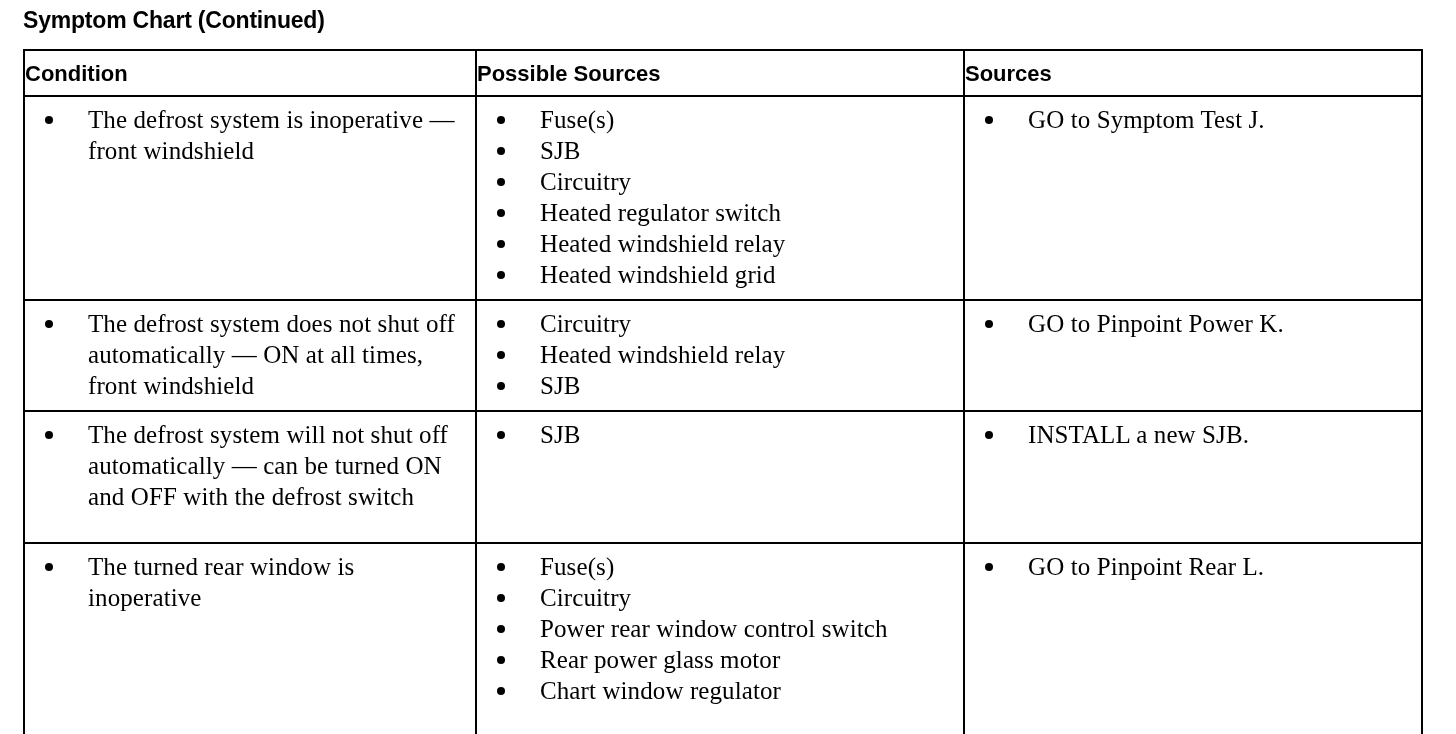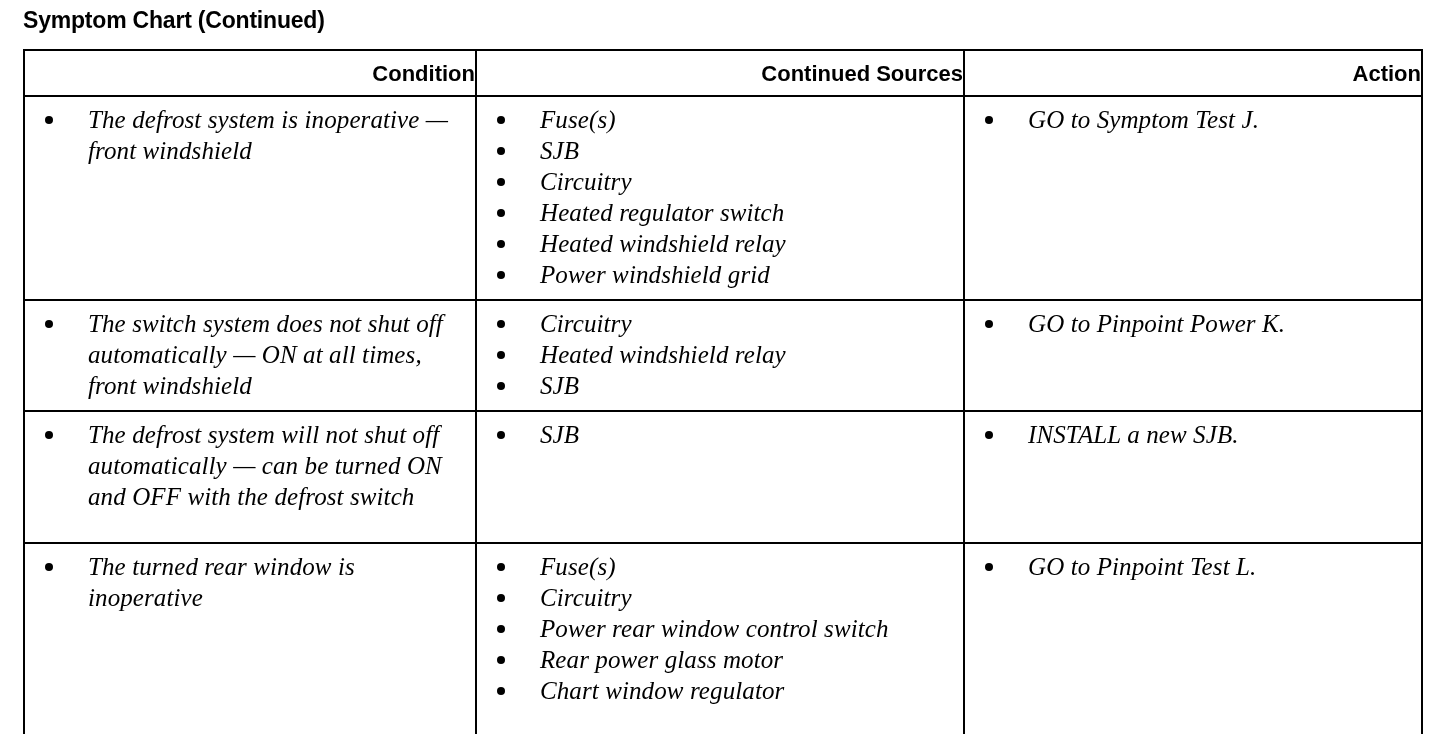--- a/index.html
+++ b/index.html
@@ -39,36 +39,35 @@
     border-collapse: collapse;
     table-layout: fixed;
   }
   .symptom-table th,
   .symptom-table td {
     border: 2px solid #000000;
     vertical-align: top;
     padding: 0;
   }
   .symptom-table thead th {
-    text-align: right;
+    text-align: left;
     font-family: "Liberation Sans", "DejaVu Sans", sans-serif;
     font-weight: bold;
     font-size: 22px;
     line-height: 26px;
     height: 36px;
     padding: 5px 0 3px 0;
     vertical-align: middle;
   }
   col.c-condition { width: 452px; }
   col.c-sources   { width: 488px; }
   col.c-action    { width: 458px; }
 
   .cell-inner {
     padding: 7px 6px 9px 6px;
-    font-style: italic;
   }
   .bullet-list {
     list-style: none;
     margin: 0;
     padding: 0;
   }
   .bullet-list li {
     position: relative;
     padding-left: 57px;
     font-size: 25px;
@@ -99,22 +98,22 @@
 
   <table class="symptom-table">
     <colgroup>
       <col class="c-condition">
       <col class="c-sources">
       <col class="c-action">
     </colgroup>
     <thead>
       <tr>
         <th>Condition</th>
-        <th>Continued Sources</th>
-        <th>Action</th>
+        <th>Possible Sources</th>
+        <th>Sources</th>
       </tr>
     </thead>
     <tbody>
 
       <tr class="row-1">
         <td>
           <div class="cell-inner">
             <ul class="bullet-list">
               <li>
                 <span class="bullet-dot"></span>
@@ -141,21 +140,21 @@
               <li>
                 <span class="bullet-dot"></span>
                 <span>Heated regulator switch</span>
               </li>
               <li>
                 <span class="bullet-dot"></span>
                 <span>Heated windshield relay</span>
               </li>
               <li>
                 <span class="bullet-dot"></span>
-                <span>Power windshield grid</span>
+                <span>Heated windshield grid</span>
               </li>
             </ul>
           </div>
         </td>
         <td>
           <div class="cell-inner">
             <ul class="bullet-list">
               <li>
                 <span class="bullet-dot"></span>
                 <span>GO to Symptom Test J.</span>
@@ -164,21 +163,21 @@
           </div>
         </td>
       </tr>
 
       <tr class="row-2">
         <td>
           <div class="cell-inner">
             <ul class="bullet-list">
               <li>
                 <span class="bullet-dot"></span>
-                <span>The switch system does not shut off automatically — ON at all times, front windshield</span>
+                <span>The defrost system does not shut off automatically — ON at all times, front windshield</span>
               </li>
             </ul>
           </div>
         </td>
         <td>
           <div class="cell-inner">
             <ul class="bullet-list">
               <li>
                 <span class="bullet-dot"></span>
                 <span>Circuitry</span>
@@ -274,21 +273,21 @@
                 <span>Chart window regulator</span>
               </li>
             </ul>
           </div>
         </td>
         <td>
           <div class="cell-inner">
             <ul class="bullet-list">
               <li>
                 <span class="bullet-dot"></span>
-                <span>GO to Pinpoint Test L.</span>
+                <span>GO to Pinpoint Rear L.</span>
               </li>
             </ul>
           </div>
         </td>
       </tr>
 
     </tbody>
   </table>
 
 </div>

